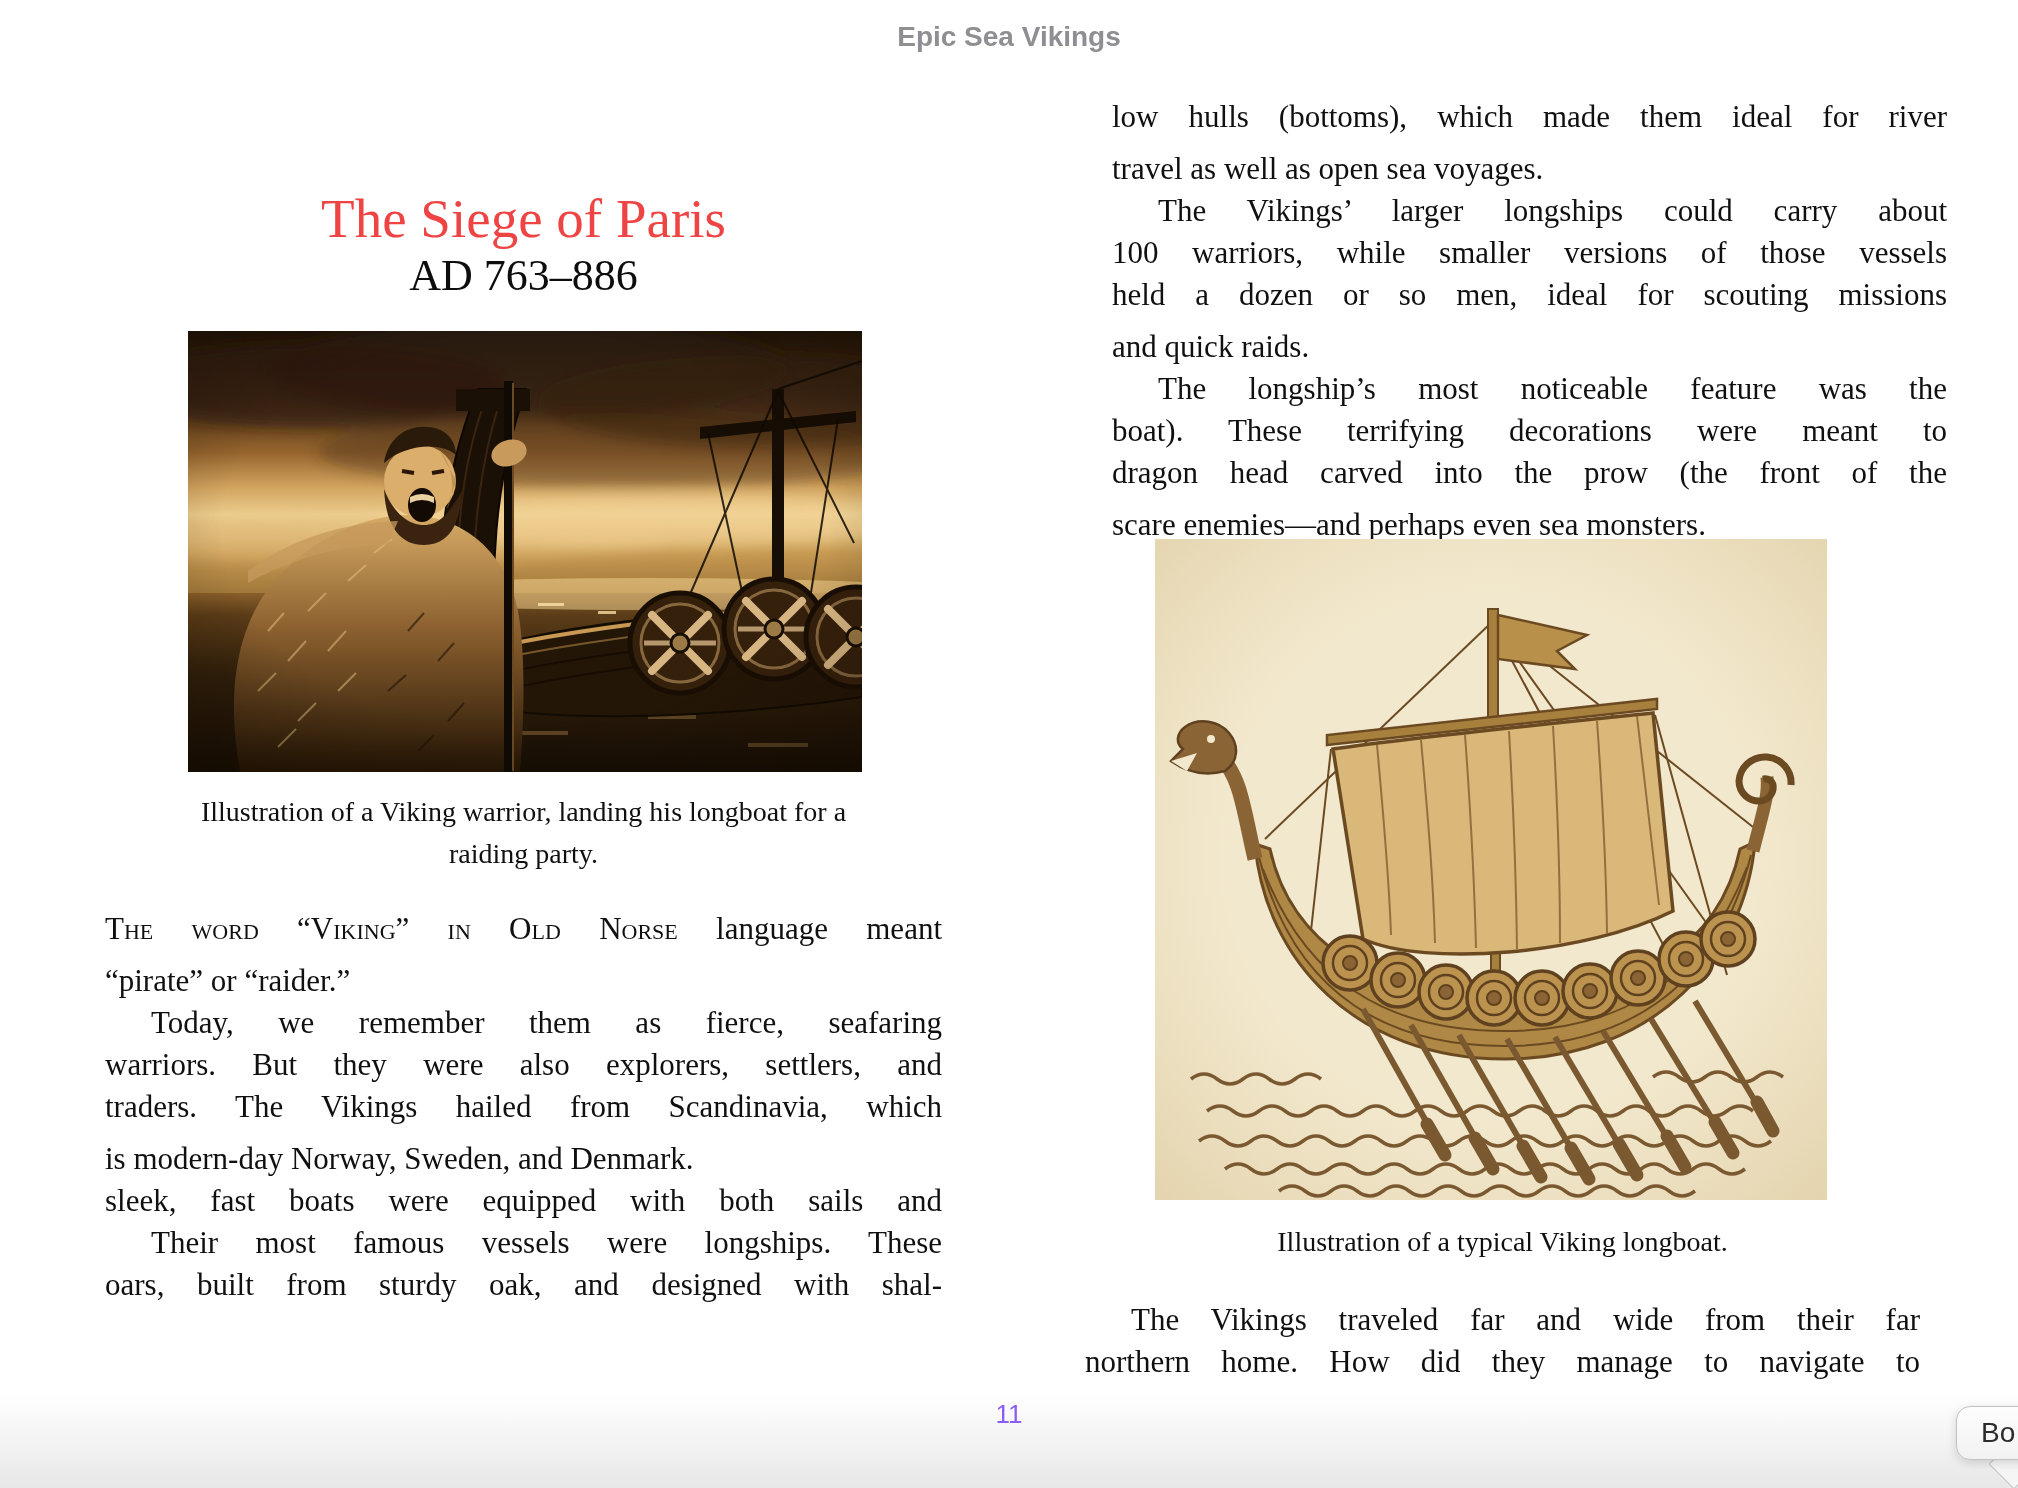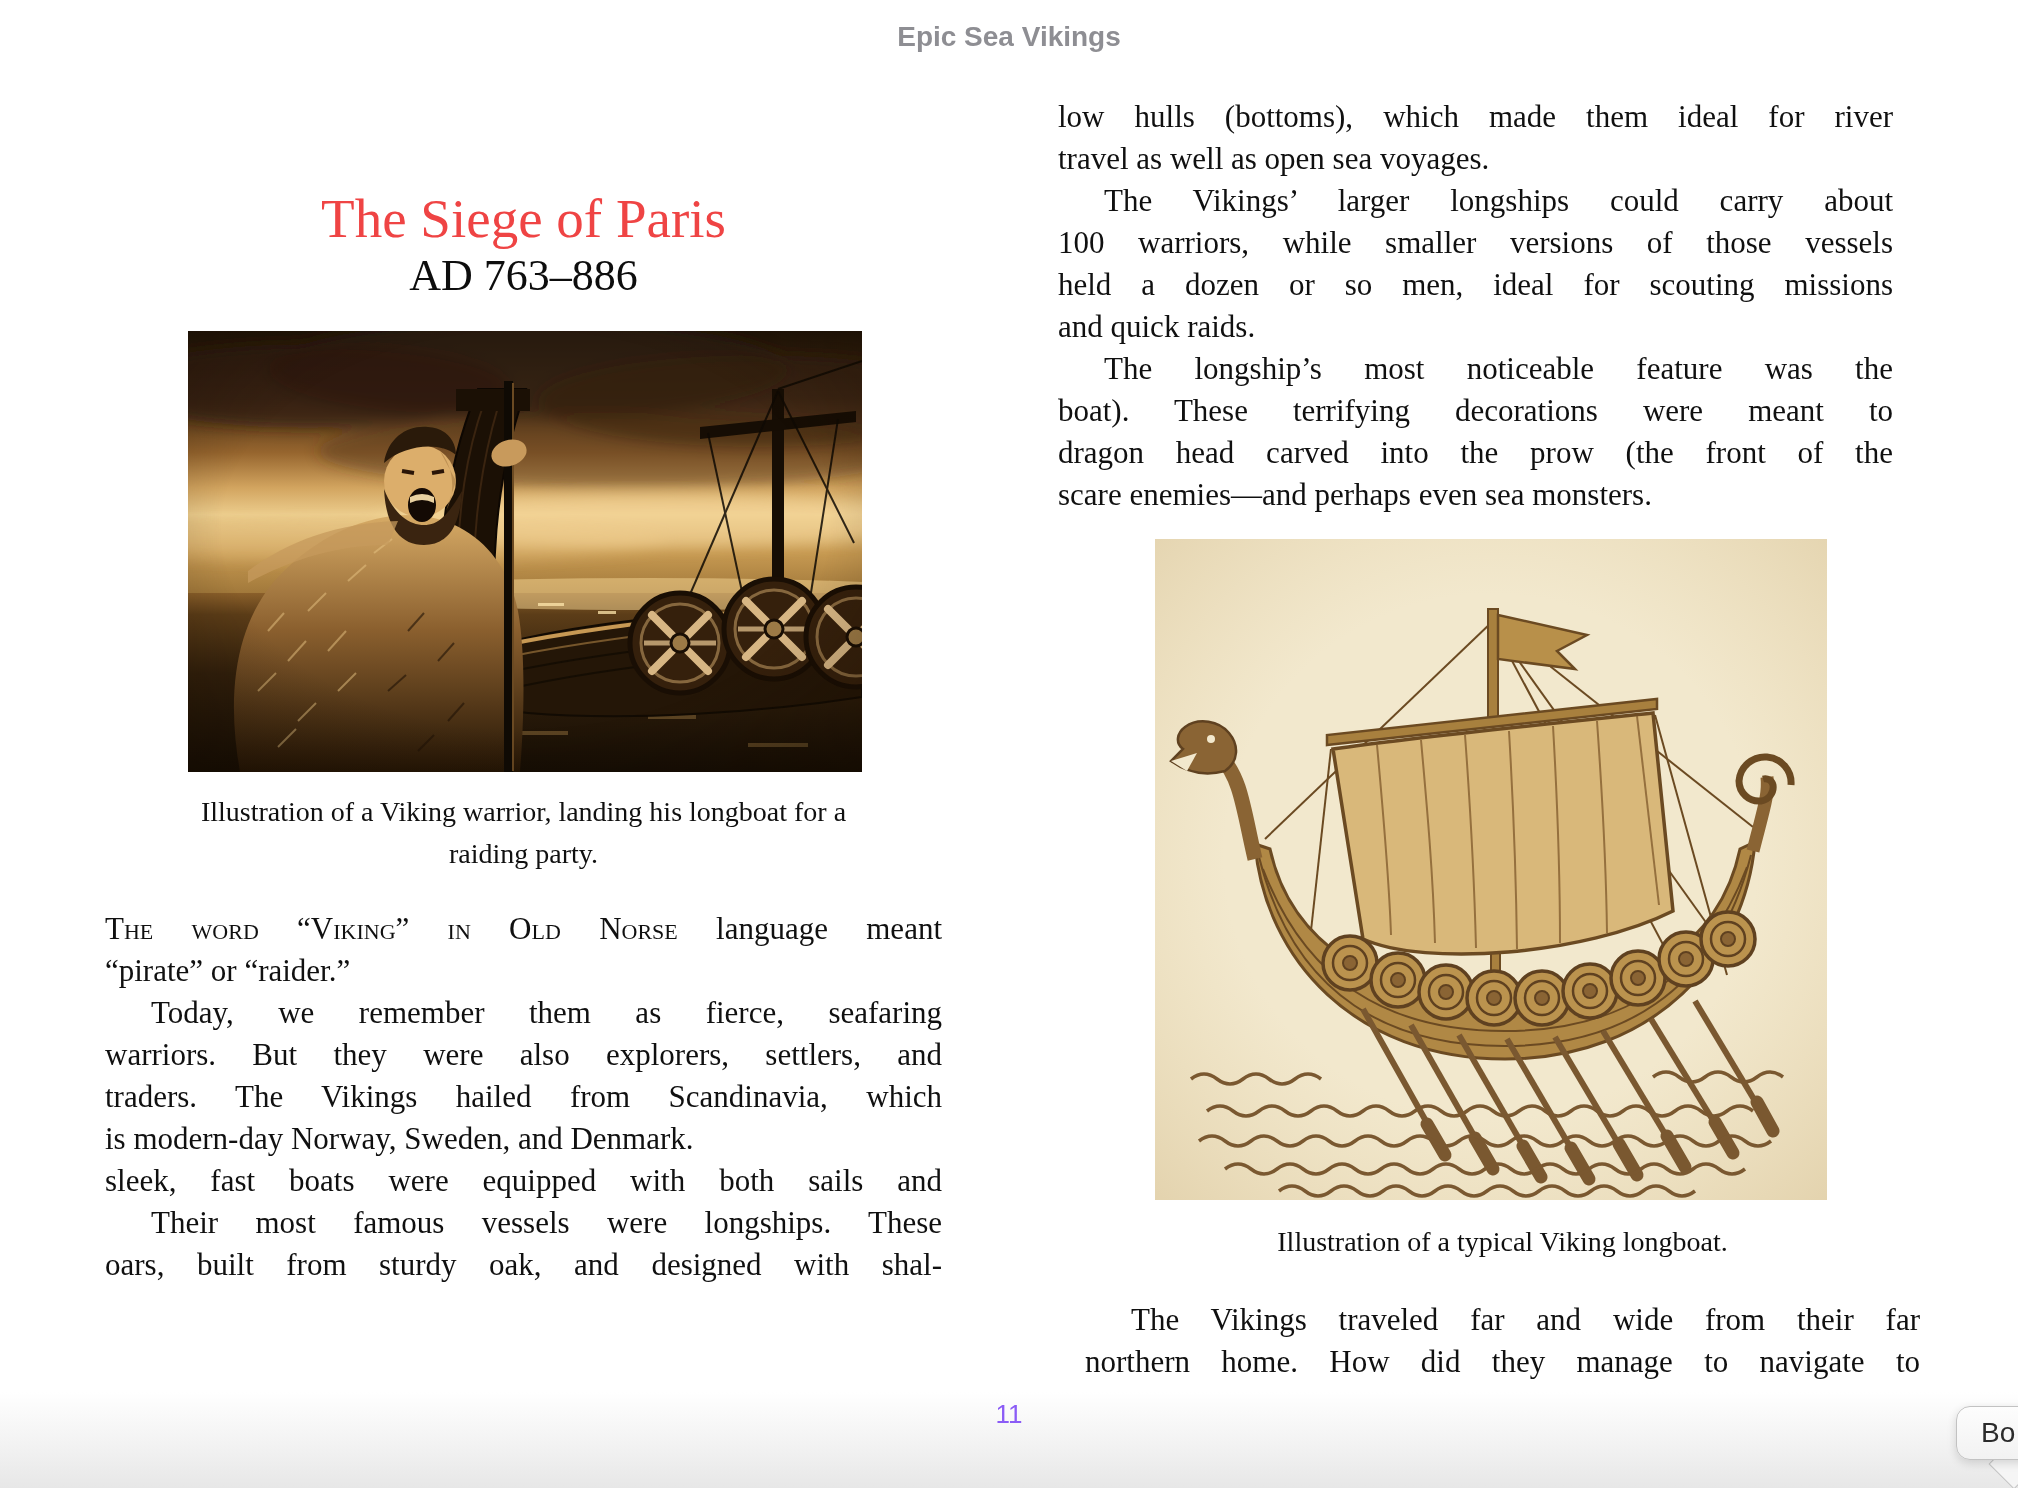--- a/index.html
+++ b/index.html
@@ -22,21 +22,21 @@
   .chapter-subtitle{left:105px;top:250px;width:837px;text-align:center;
     font-size:44px;line-height:52px;color:#0d0d0d;}
 
   
   .caption{width:837px;text-align:center;font-size:28px;line-height:42px;color:#101010;}
 
   
   .textcol{position:absolute;}
   .page-line{height:42px;font-size:31px;line-height:42px;color:#101010;
     text-align:justify;text-align-last:justify;white-space:nowrap;}
-  .page-line.end{text-align:left;text-align-last:left;}
+  .page-line.end{text-align:left;text-align-last:left;margin-top:10px;}
   .page-line.ind{padding-left:46px;}
   .sc{font-variant:small-caps;}
 
   
   .fig{position:absolute;}
   .fig svg{display:block;}
 
   
   .corner-bubble{left:1956px;top:1406px;width:110px;height:54px;
     background:linear-gradient(180deg,#fdfdfd,#f2f2f2);
@@ -216,21 +216,21 @@
   <div class="page-line end">“pirate” or “raider.”</div>
   <div class="page-line ind">Today, we remember them as fierce, seafaring</div>
   <div class="page-line">warriors. But they were also explorers, settlers, and</div>
   <div class="page-line">traders. The Vikings hailed from Scandinavia, which</div>
   <div class="page-line end">is modern-day Norway, Sweden, and Denmark.</div>
   <div class="page-line">sleek, fast boats were equipped with both sails and</div>
   <div class="page-line ind">Their most famous vessels were longships. These</div>
   <div class="page-line">oars, built from sturdy oak, and designed with shal-</div>
 </div>
 
-<div class="textcol" style="left:1058px;top:96px;width:835px;">
+<div class="textcol" style="left:1112px;top:96px;width:835px;">
   <div class="page-line">low hulls (bottoms), which made them ideal for river</div>
   <div class="page-line end">travel as well as open sea voyages.</div>
   <div class="page-line ind">The Vikings’ larger longships could carry about</div>
   <div class="page-line">100 warriors, while smaller versions of those vessels</div>
   <div class="page-line">held a dozen or so men, ideal for scouting missions</div>
   <div class="page-line end">and quick raids.</div>
   <div class="page-line ind">The longship’s most noticeable feature was the</div>
   <div class="page-line">boat). These terrifying decorations were meant to</div>
   <div class="page-line">dragon head carved into the prow (the front of the</div>
   <div class="page-line end">scare enemies—and perhaps even sea monsters.</div>

